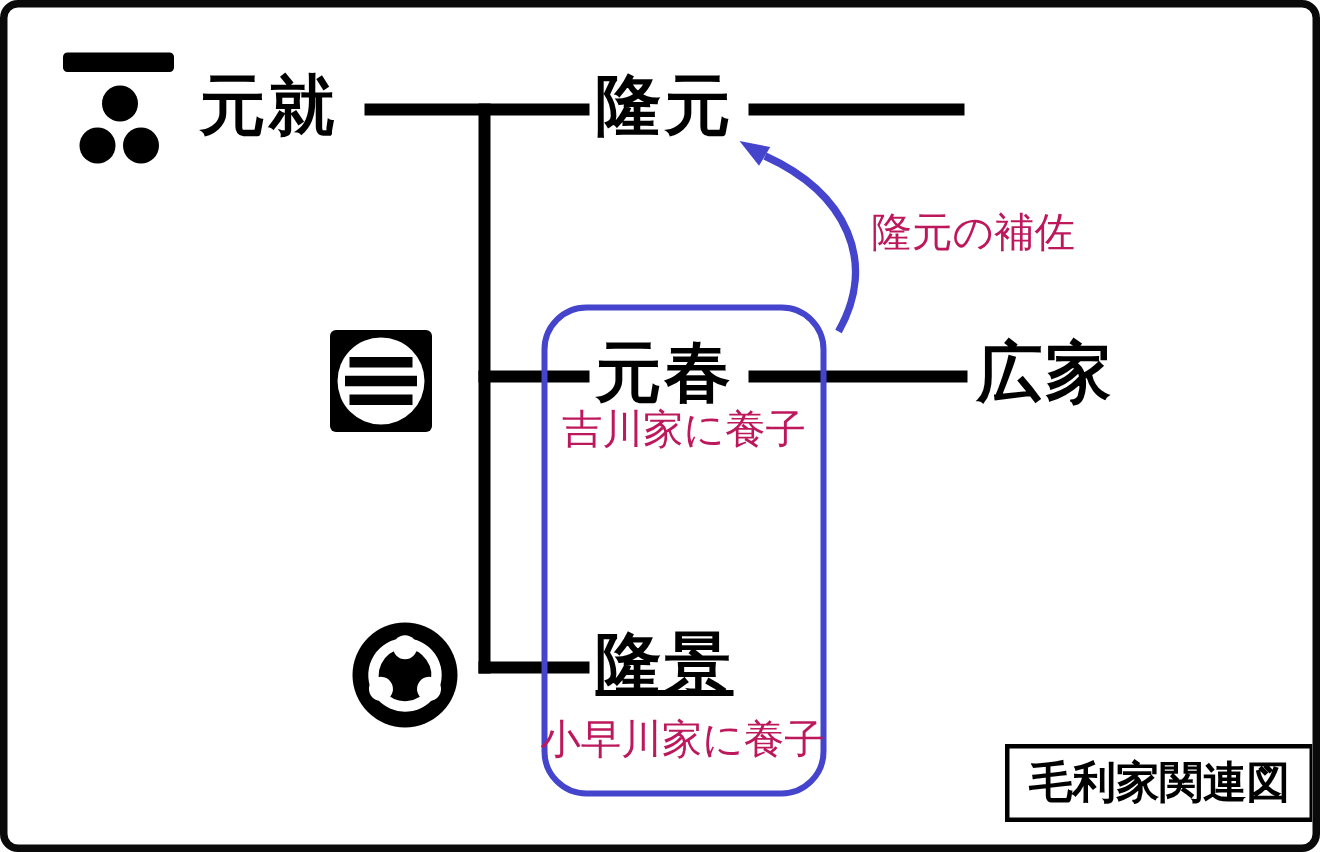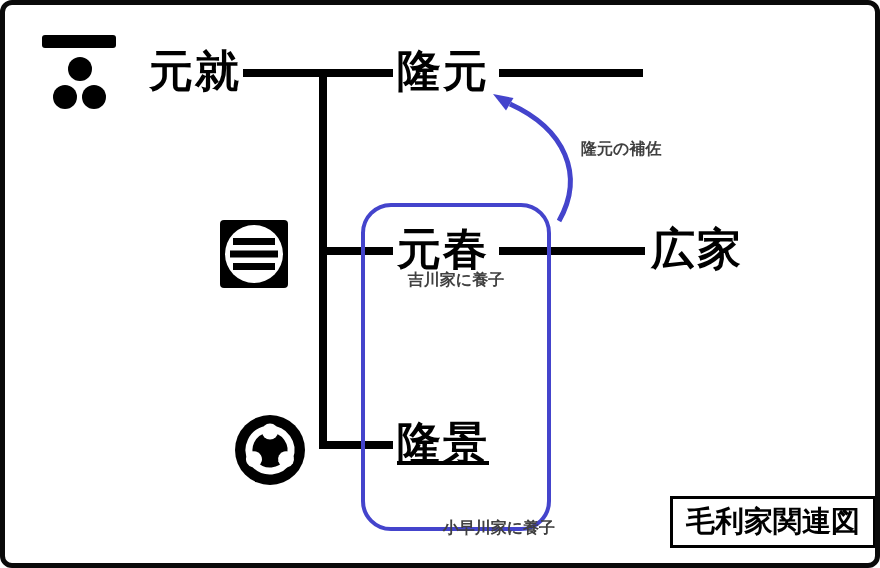--- a/index.html
+++ b/index.html
@@ -28,23 +28,23 @@
     line-height: 1;
   }
   .hline, .vline {
     position: absolute;
     background: #000000;
   }
   .hline { height: 8px; }
   .vline { width: 8px; }
   .red-note {
     position: absolute;
-    color: #404040;
-    font-size: 16px;
-    font-weight: 700;
+    color: #be185d;
+    font-size: 27px;
+    font-weight: 400;
     white-space: nowrap;
     line-height: 1.25;
   }
   .blue-box {
     position: absolute;
     left: 356px;
     top: 198px;
     width: 190px;
     height: 328px;
     border: 4px solid #4444cc;
@@ -124,27 +124,27 @@
   <div class="hline" style="left:494px; top:242px; width:146px;"></div>
   <div class="hline" style="left:314px; top:436px; width:74px;"></div>
 
   <div class="blue-box"></div>
 
   <svg class="overlay-svg" width="880" height="568" viewBox="0 0 880 568">
     <path d="M 554 216 C 580 170 560 124 505 99" fill="none" stroke="#4444cc" stroke-width="5"></path>
     <polygon points="488,89 508.5,93 501,105.5" fill="#4444cc"></polygon>
   </svg>
 
-  <div class="person" style="left:144px; top:44px;">元就</div>
+  <div class="person" style="left:128px; top:44px;">元就</div>
   <div class="person" style="left:392px; top:44px;">隆元</div>
   <div class="person" style="left:646px; top:222px;">広家</div>
   <div class="person" style="left:392px; top:222px;">元春</div>
   <div class="person" style="left:392px; top:416px;text-decoration:underline;">隆景</div>
 
   <div class="red-note" style="left:358px; top:265px; width:186px; text-align:center;">吉川家に養子</div>
-  <div class="red-note" style="left:350px; top:472px; width:200px; text-align:right;margin-top:41px;">小早川家に養子</div>
+  <div class="red-note" style="left:350px; top:472px; width:200px; text-align:center;">小早川家に養子</div>
   <div class="red-note" style="left:576px; top:134px;">隆元の補佐</div>
 
   <div class="title-box">
     <span>毛利家関連図</span>
   </div>
 
 </div>
 
 </body></html>

